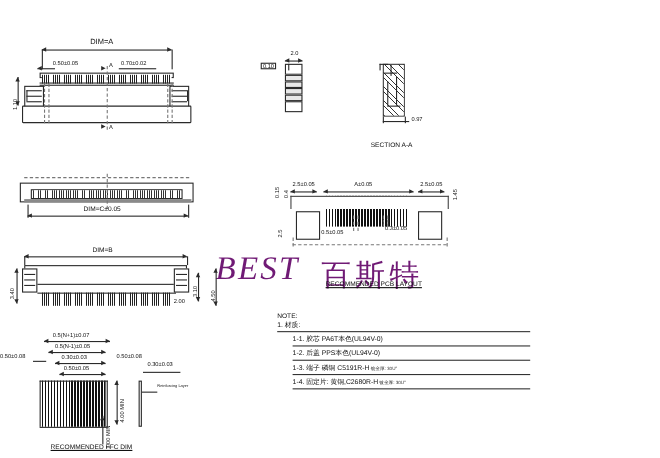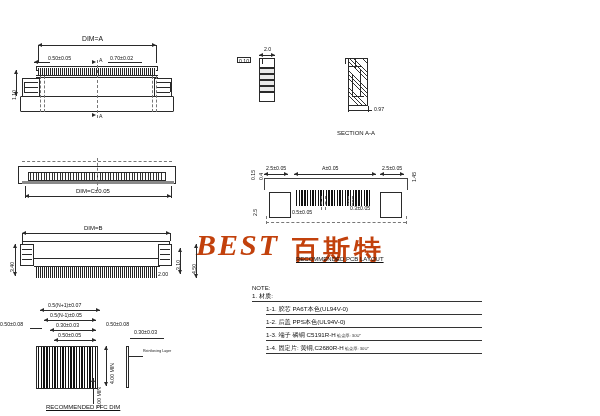--- a/index.html
+++ b/index.html
@@ -35,21 +35,21 @@
     background-image:repeating-linear-gradient(to right,#222 0px,#222 0.8px,#fff 0.8px,#fff 2.0px);}
   .comb-fine{position:absolute;
     background-image:repeating-linear-gradient(to right,#333 0px,#333 0.6px,#fff 0.6px,#fff 1.6px);}
   .comb-thick{position:absolute;
     background-image:repeating-linear-gradient(to right,#111 0px,#111 1.4px,#fff 1.4px,#fff 2.7px);}
   .hatch{position:absolute;
     background-image:repeating-linear-gradient(45deg,#333 0px,#333 0.5px,#fff 0.5px,#fff 3px);}
   .grayfill{position:absolute;background:#8a8a8a;}
 
   
-  .wm{position:absolute;color:#c2410c;font-weight:bold;pointer-events:none;user-select:none;}
+  .wm{position:absolute;color:#701a75;font-weight:normal;pointer-events:none;user-select:none;}
   .wm-lat{font-size:30px;letter-spacing:2px;font-family:"Liberation Serif",serif;font-style:italic;}
   .wm-cjk{font-size:27px;letter-spacing:4px;font-family:"DejaVu Sans",sans-serif;}
   .tbl-wrap{position:absolute;left:495px;top:6px;width:100px;height:375px;}
 
   
   .note-blk{position:absolute;left:252px;top:289px;width:230px;}
   .note-row{position:relative;height:13px;}
   .note-row .nline{position:absolute;left:0;right:0;bottom:0;height:1px;background:#333;}
   .note-t{position:absolute;font-size:6.2px;line-height:1;color:#111;bottom:3px;}
   .note-sub{font-size:4.2px;color:#333;}

